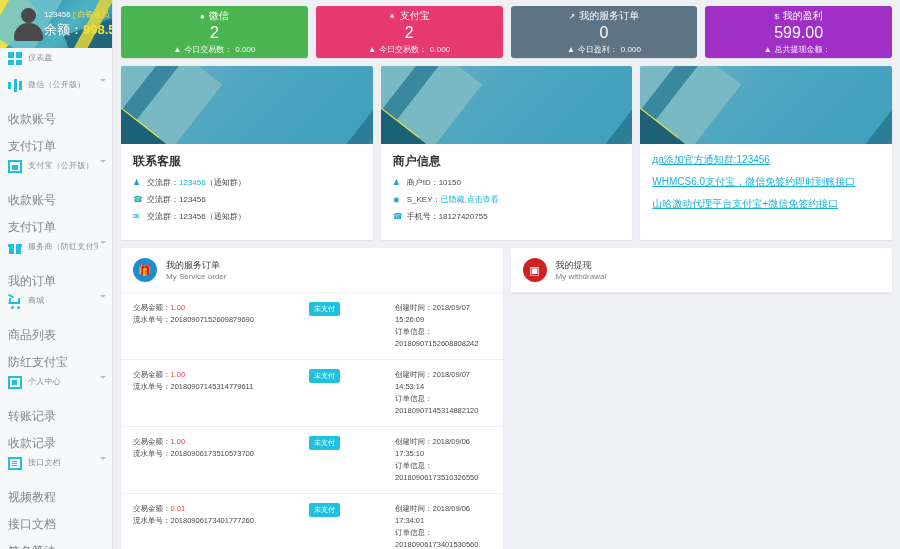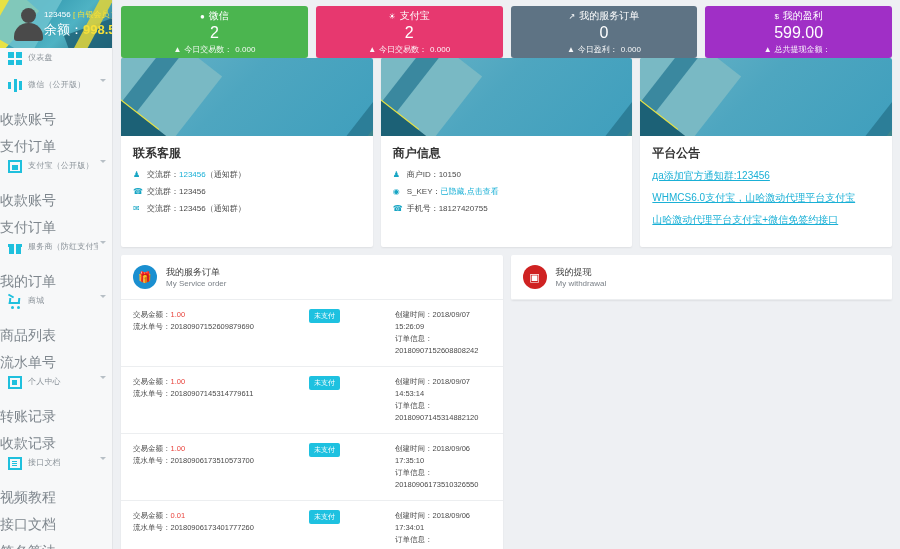--- a/index.html
+++ b/index.html
@@ -85,22 +85,22 @@
   }
   .caret {
     width: 0; height: 0; margin-left: 2px;
     border-left: 3px solid transparent;
     border-right: 3px solid transparent;
     border-top: 3px solid #b7bfc6;
   }
   .m-sub { }
   .m-item {
     height: 27px; display: flex; align-items: center;
-    font-size: 14px; color: #7e868d;
-    cursor: pointer; white-space: nowrap;
+    font-size: 12px; color: #7e868d;
+    cursor: pointer; white-space: nowrap; margin-left: 8px;
   }
 
   
   .ico-grid { display:grid; grid-template-columns:1fr 1fr; grid-template-rows:1fr 1fr; gap:2px; }
   .ico-grid i { background:#1fc0dd; display:block; }
   .ico-bars { display:flex; align-items:center; justify-content:space-between; height:13px; }
   .ico-bars i { background:#1fc0dd; width:3px; display:block; }
   .ico-sq { width:13px; height:13px; border:2px solid #1fc0dd; position:relative; }
   .ico-sq::after { content:""; position:absolute; left:2px; top:3px; width:6px; height:5px; background:#1fc0dd; }
   .ico-gift { width:14px; height:13px; position:relative; }
@@ -126,21 +126,21 @@
     color: #fff; text-align: center;
     display: flex; flex-direction: column; align-items: center;
     justify-content: center; position: relative;
     box-shadow: 0 1px 1px rgba(0,0,0,.08);
   }
   .stat .s-top { font-size: 10px; display: flex; align-items: center; gap: 4px; }
   .stat .s-val { font-size: 16px; line-height: 18px; margin-top: 1px; }
   .stat .s-bot { font-size: 8px; opacity: .95; display:flex; align-items:center; gap:3px; margin-top: 2px;}
   .mini-ico { font-size: 8px; }
 
-  .card-row { display: flex; gap: 8px; }
+  .card-row { display: flex; gap: 8px; margin-top: 8px; }
   .icard {
     flex: 1; background: #fff; border-radius: 2px;
     box-shadow: 0 1px 2px rgba(0,0,0,.07);
     overflow: hidden;
   }
   .icard-img { height: 78px; position: relative; overflow: hidden;
     background: linear-gradient(135deg,#6ab4c8 0%,#4ea6c0 45%,#3f9fbd 100%); }
   .icard-img .p1 { position:absolute; left:-40px; top:-30px; width:120px; height:110px; background:#79b9c4; transform: rotate(38deg); }
   .icard-img .p2 { position:absolute; left:10px; top:-40px; width:18px; height:150px; background:#2f7f99; transform: rotate(38deg); opacity:.85; }
   .icard-img .p3 { position:absolute; left:-58px; bottom:-40px; width:80px; height:80px; background:#e9e343; transform: rotate(38deg); }
@@ -262,21 +262,21 @@
               <span class="c1"></span>
               <span class="c2"></span>
               <span class="c3"></span>
               <span class="c4"></span>
             </span>
           <span class="m-label">商城</span>
           <span class="caret"></span>
         </div>
         <div class="m-sub">
           <div class="m-item">商品列表</div>
-          <div class="m-item">流水单号</div>
+          <div class="m-item">防红支付宝</div>
         </div>
       </div>
 
       <div class="m-group">
         <div class="m-top">
           <span class="m-ico ico-doc"></span>
           <span class="m-label">个人中心</span>
           <span class="caret"></span>
         </div>
         <div class="m-sub">
@@ -424,23 +424,22 @@
       <div class="icard">
         <div class="icard-img">
           <div class="p1"></div>
             <div class="p2"></div>
             <div class="p3"></div>
             <div class="p4"></div>
             <div class="p5"></div>
             <div class="p6"></div>
         </div>
         <div class="icard-body">
-          <div class="icard-title">平台公告</div>
           <div class="ann-line">да添加官方通知群:123456</div>
-          <div class="ann-line">WHMCS6.0支付宝，山哈激动代理平台支付宝</div>
+          <div class="ann-line">WHMCS6.0支付宝，微信免签约即时到账接口</div>
           <div class="ann-line">山哈激动代理平台支付宝+微信免签约接口</div>
         </div>
       </div>
 
     </div>
 
     <div class="list-row">
 
       <div class="panel">
         <div class="panel-head">

